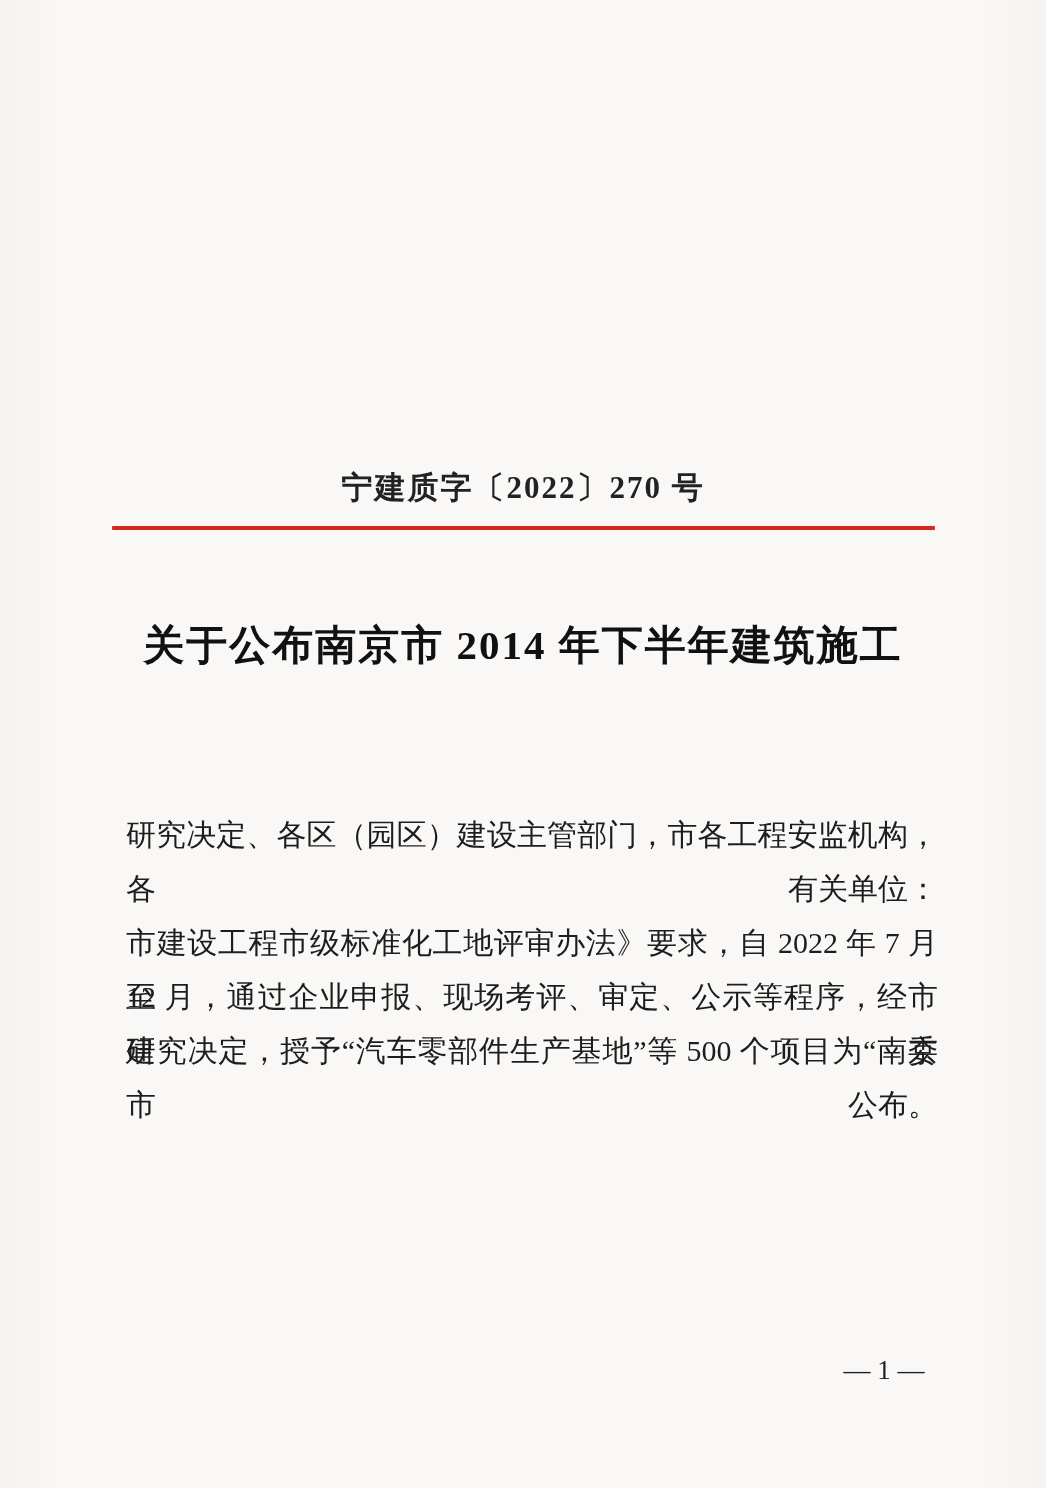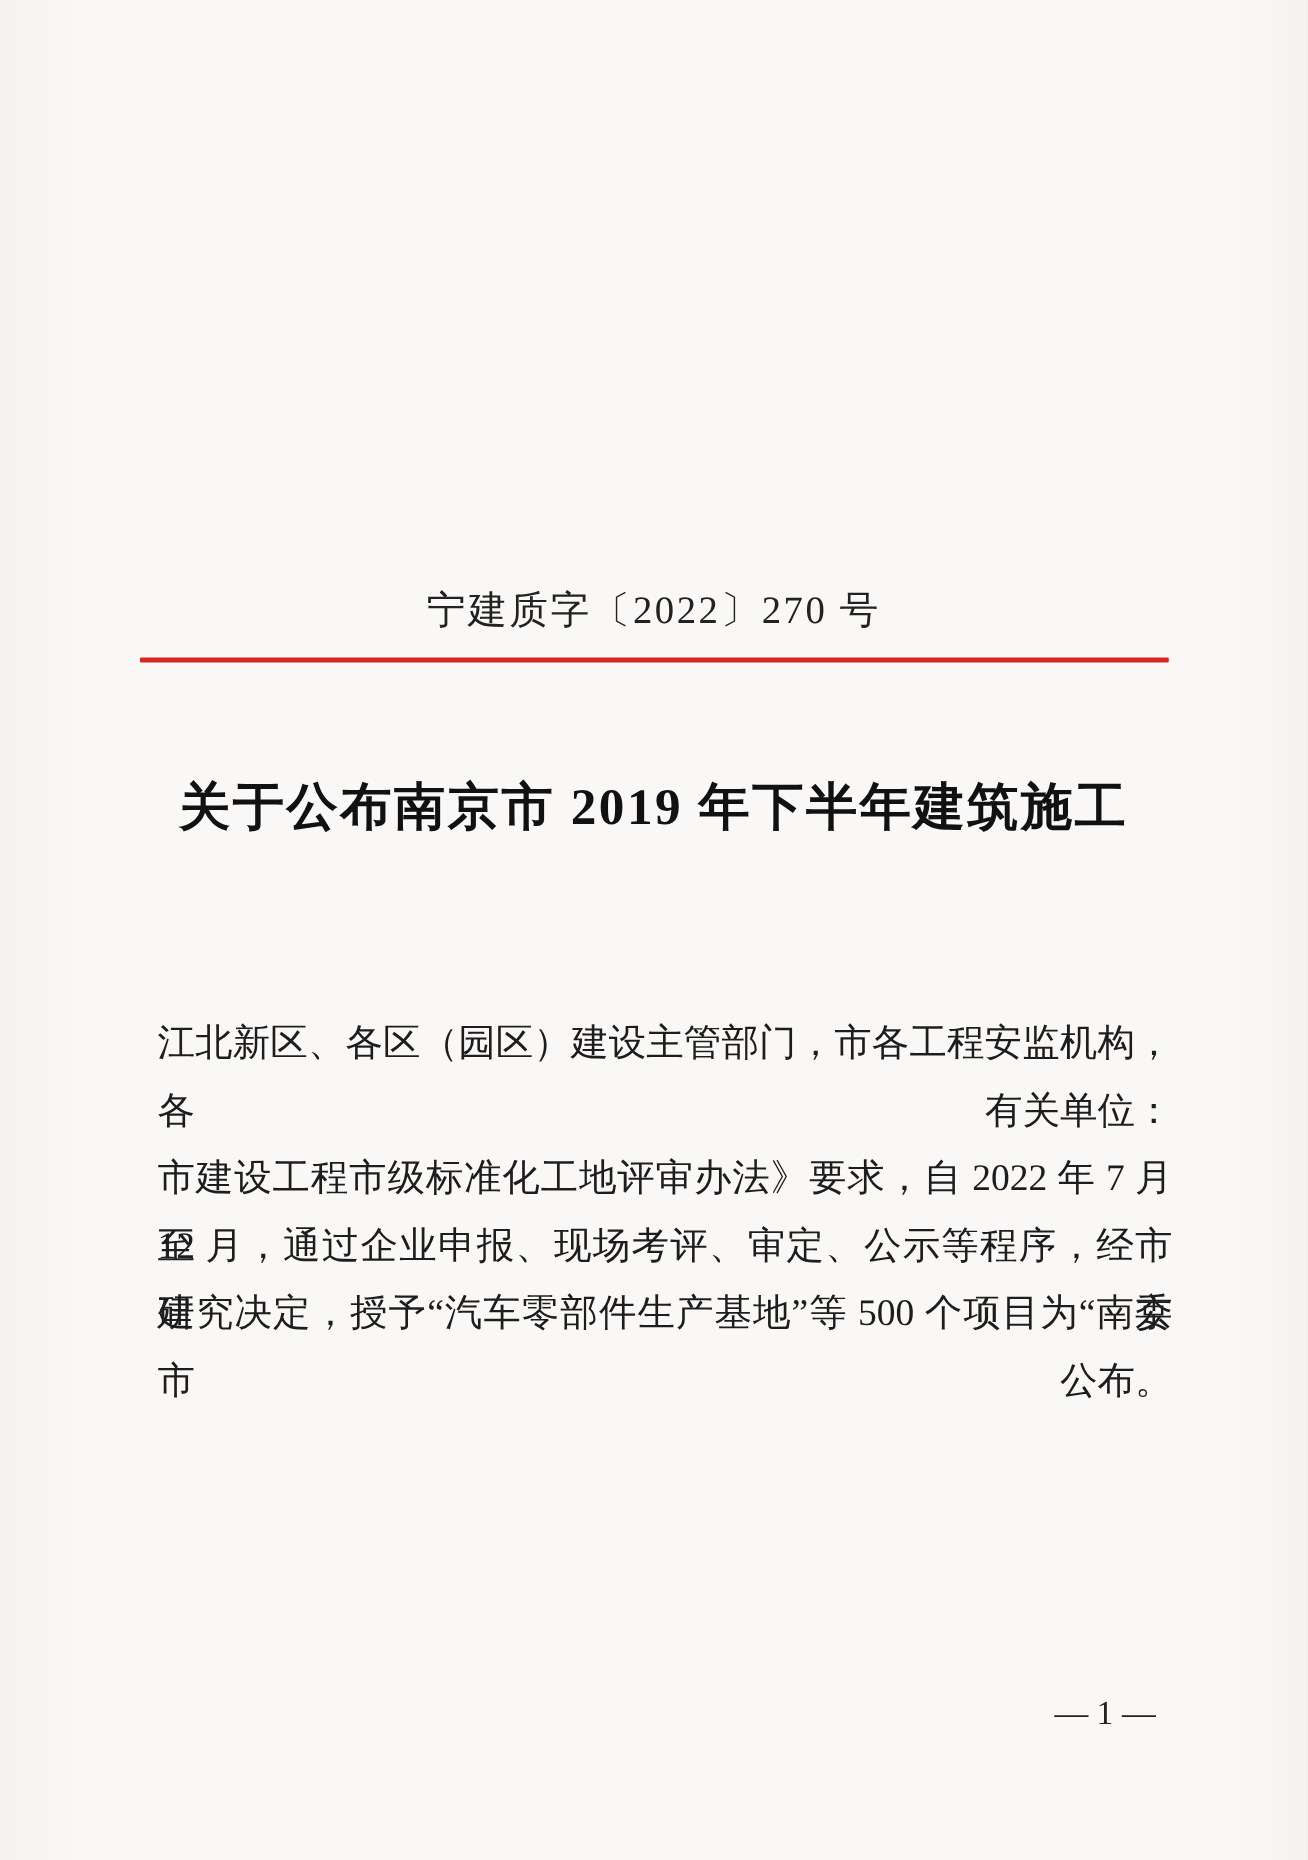--- a/index.html
+++ b/index.html
@@ -45,20 +45,21 @@
   .doc-number {
     position: absolute;
     top: 466px;
     left: 0;
     width: 100%;
     text-align: center;
     font-size: 31px;
     letter-spacing: 2px;
     color: #222;
     line-height: 44px;
+    font-weight: bold;
   }
 
   
   .red-rule {
     position: absolute;
     top: 526px;
     left: 112px;
     width: 823px;
     height: 4px;
     background: #d6281f;
@@ -125,25 +126,25 @@
 <body>
 
 <div class="page">
 
 
   <div class="doc-number">宁建质字〔2022〕270 号</div>
 
   <div class="red-rule"></div>
 
   <div class="doc-title">
-    <div class="title-line">关于公布南京市 2019 年下半年建筑施工</div>
+    <div class="title-line">关于公布南京市 2014 年下半年建筑施工</div>
   </div>
 
   <div class="body-text" id="body-text">
-      <div class="body-line just">江北新区、各区（园区）建设主管部门，市各工程安监机构，各</div>
+      <div class="body-line just">研究决定、各区（园区）建设主管部门，市各工程安监机构，各</div>
       <div class="body-line">有关单位：</div>
       <div class="body-line just">市建设工程市级标准化工地评审办法》要求，自 2022 年 7 月至</div>
       <div class="body-line just">12 月，通过企业申报、现场考评、审定、公示等程序，经市建委</div>
       <div class="body-line just">研究决定，授予“汽车零部件生产基地”等 500 个项目为“南京市</div>
       <div class="body-line">公布。</div>
     </div>
 
   <div class="page-number">— 1 —</div>
 
 </div>

